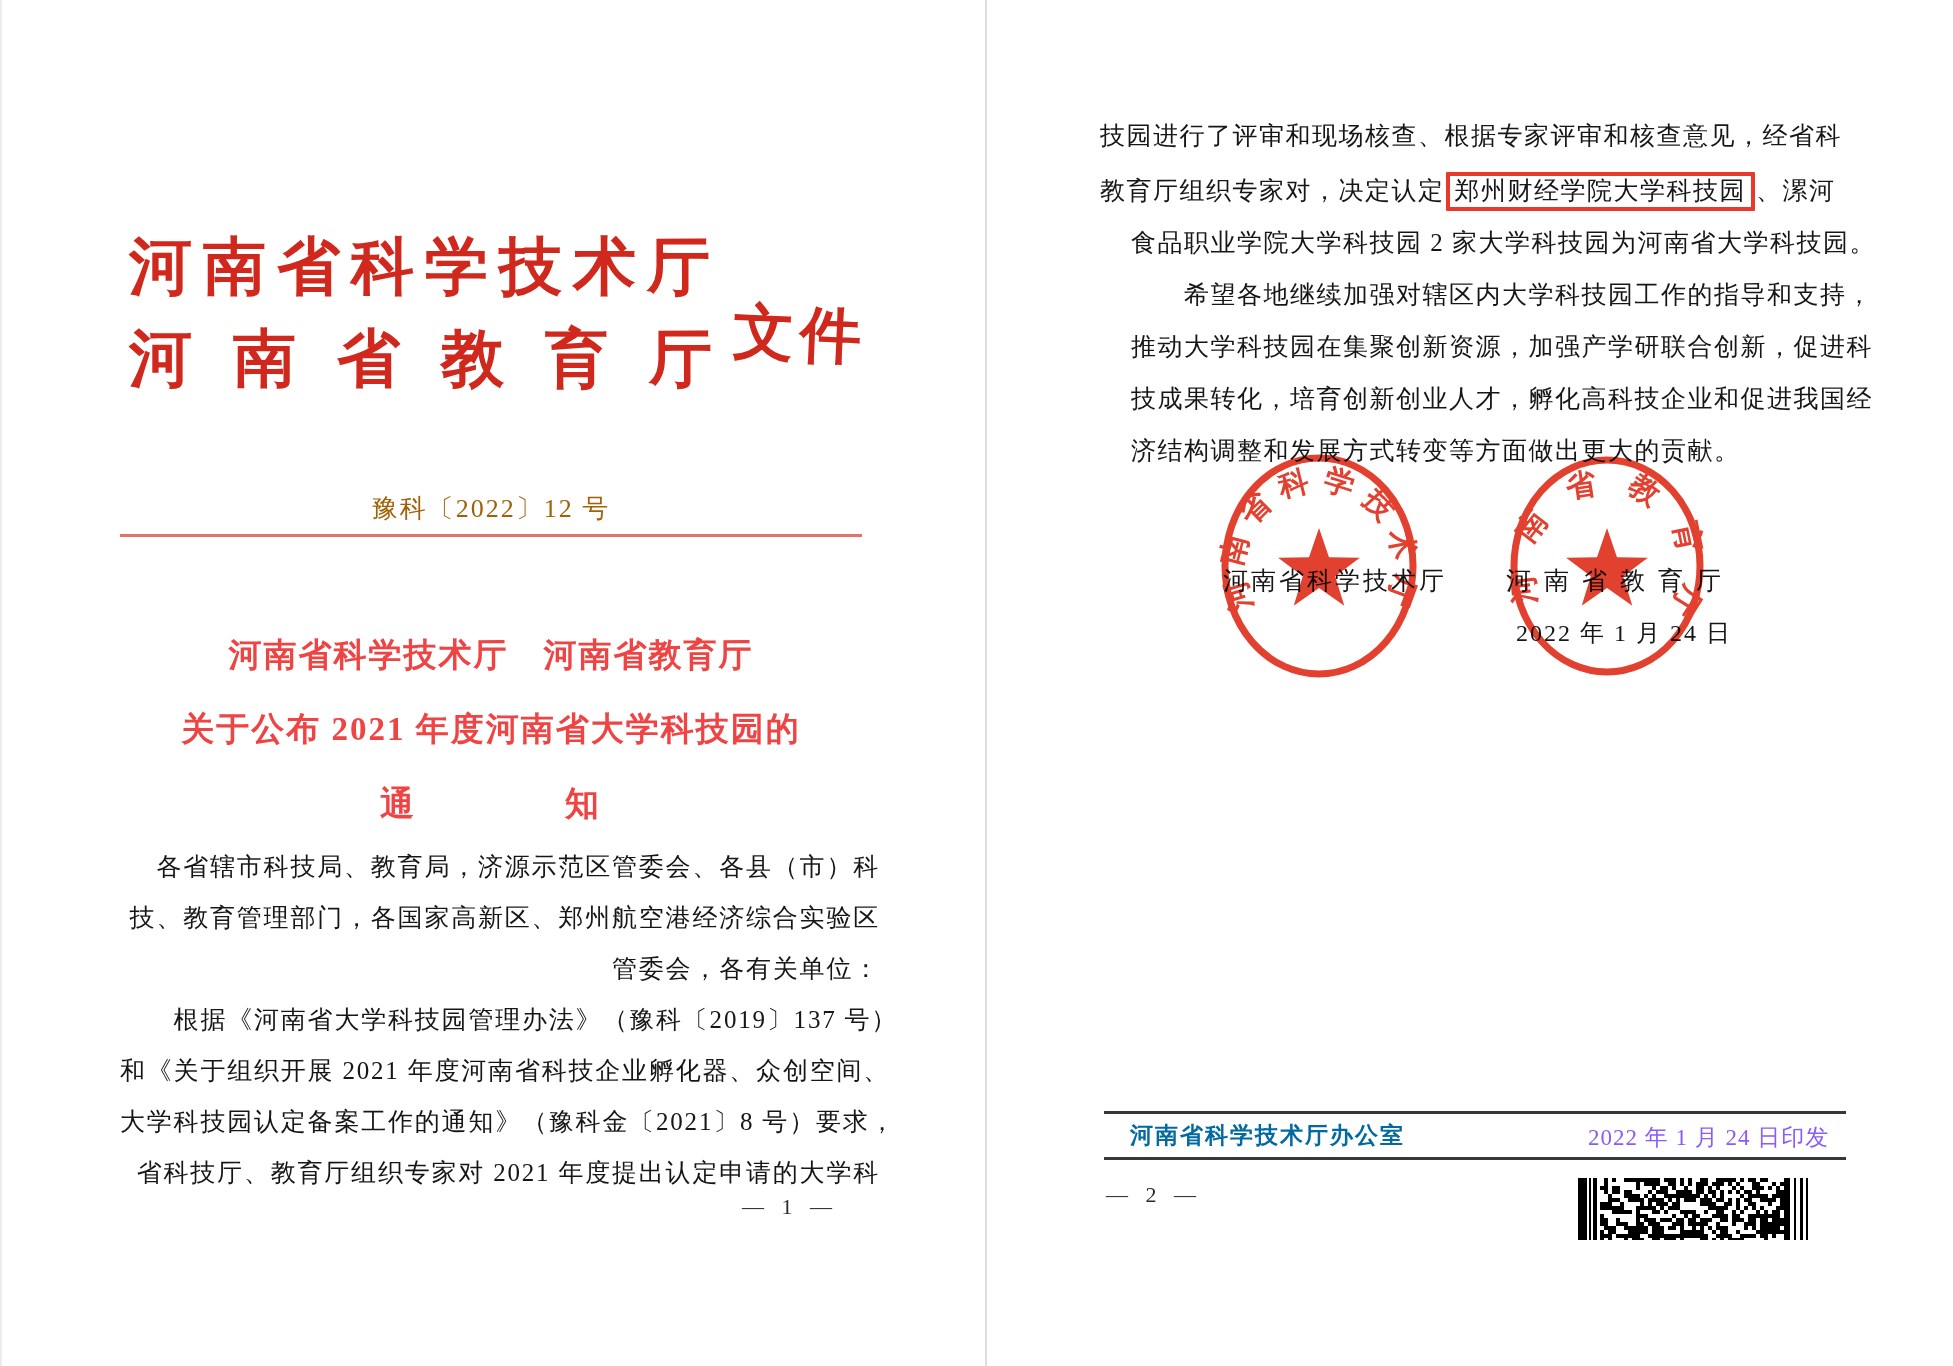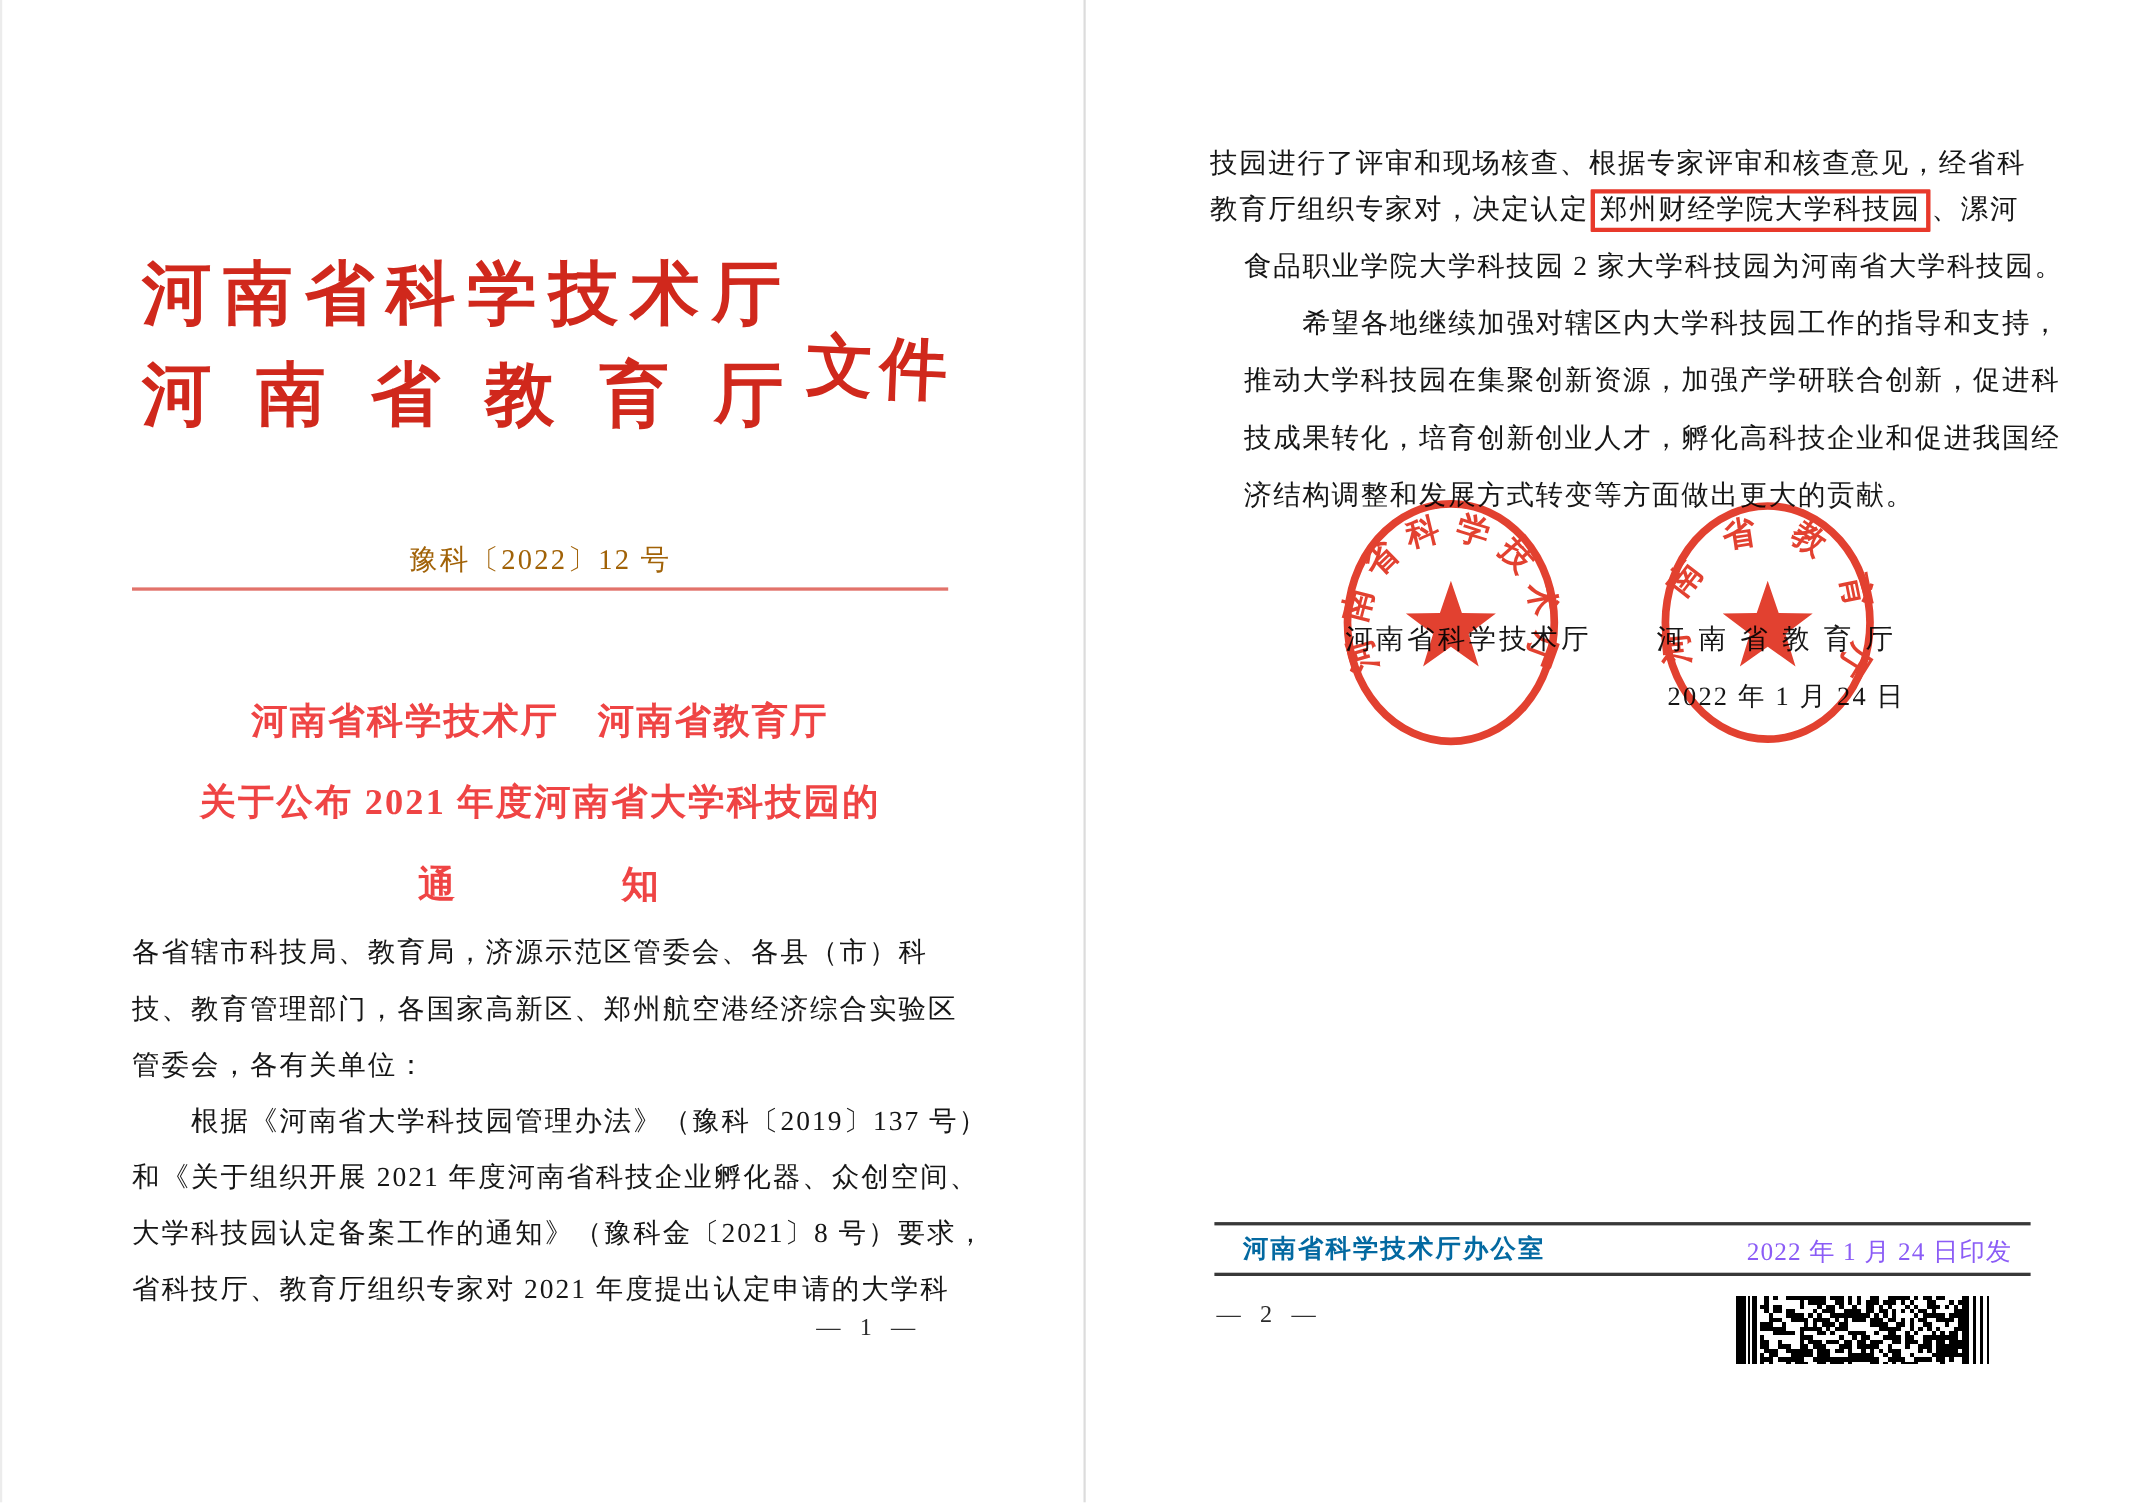--- a/index.html
+++ b/index.html
@@ -28,23 +28,23 @@
   .red-rule { left:120px; top:534px; width:742px; height:3px; background:var(--red-rule,#e2736b); }
 
   
   .title-line { left:120px; width:742px; text-align:center; font-weight:bold; color:#ef4444; white-space:nowrap; }
   .title-1 { top:633px; font-size:33px; letter-spacing:2px; }
   .title-2 { top:707px; font-size:33px; letter-spacing:2px; }
   .title-3 { top:781px; font-size:34px; letter-spacing:3px; }
 
   
   .bline { height:51px; line-height:51px; font-size:25px; letter-spacing:1.8px; white-space:nowrap; color:#161616; }
-  .p1-body { left:120px; top:841px; width:760px; }
+  .p1-body { left:120px; top:841px; width:760px;text-align:right; }
   .p2-line { left:1100px; width:770px; height:52px; line-height:52px; font-size:25px; letter-spacing:1.5px; white-space:nowrap; color:#161616; }
-  .p2-l1 { top:123px; }
+  .p2-l1 { top:110px; }
   .p2-l2 { top:165px; }
   .p2-body { left:1100px; top:217px; width:770px;margin-left:31px; }
   .p2-body .bline { height:52px; line-height:52px; letter-spacing:1.5px; }
 
   .hl-box {
     border:4px solid var(--highlight-box-red,#e8392b);
     border-radius:1px; padding:1px 5px 3px 5px; margin:0 1px;
   }
 
   

